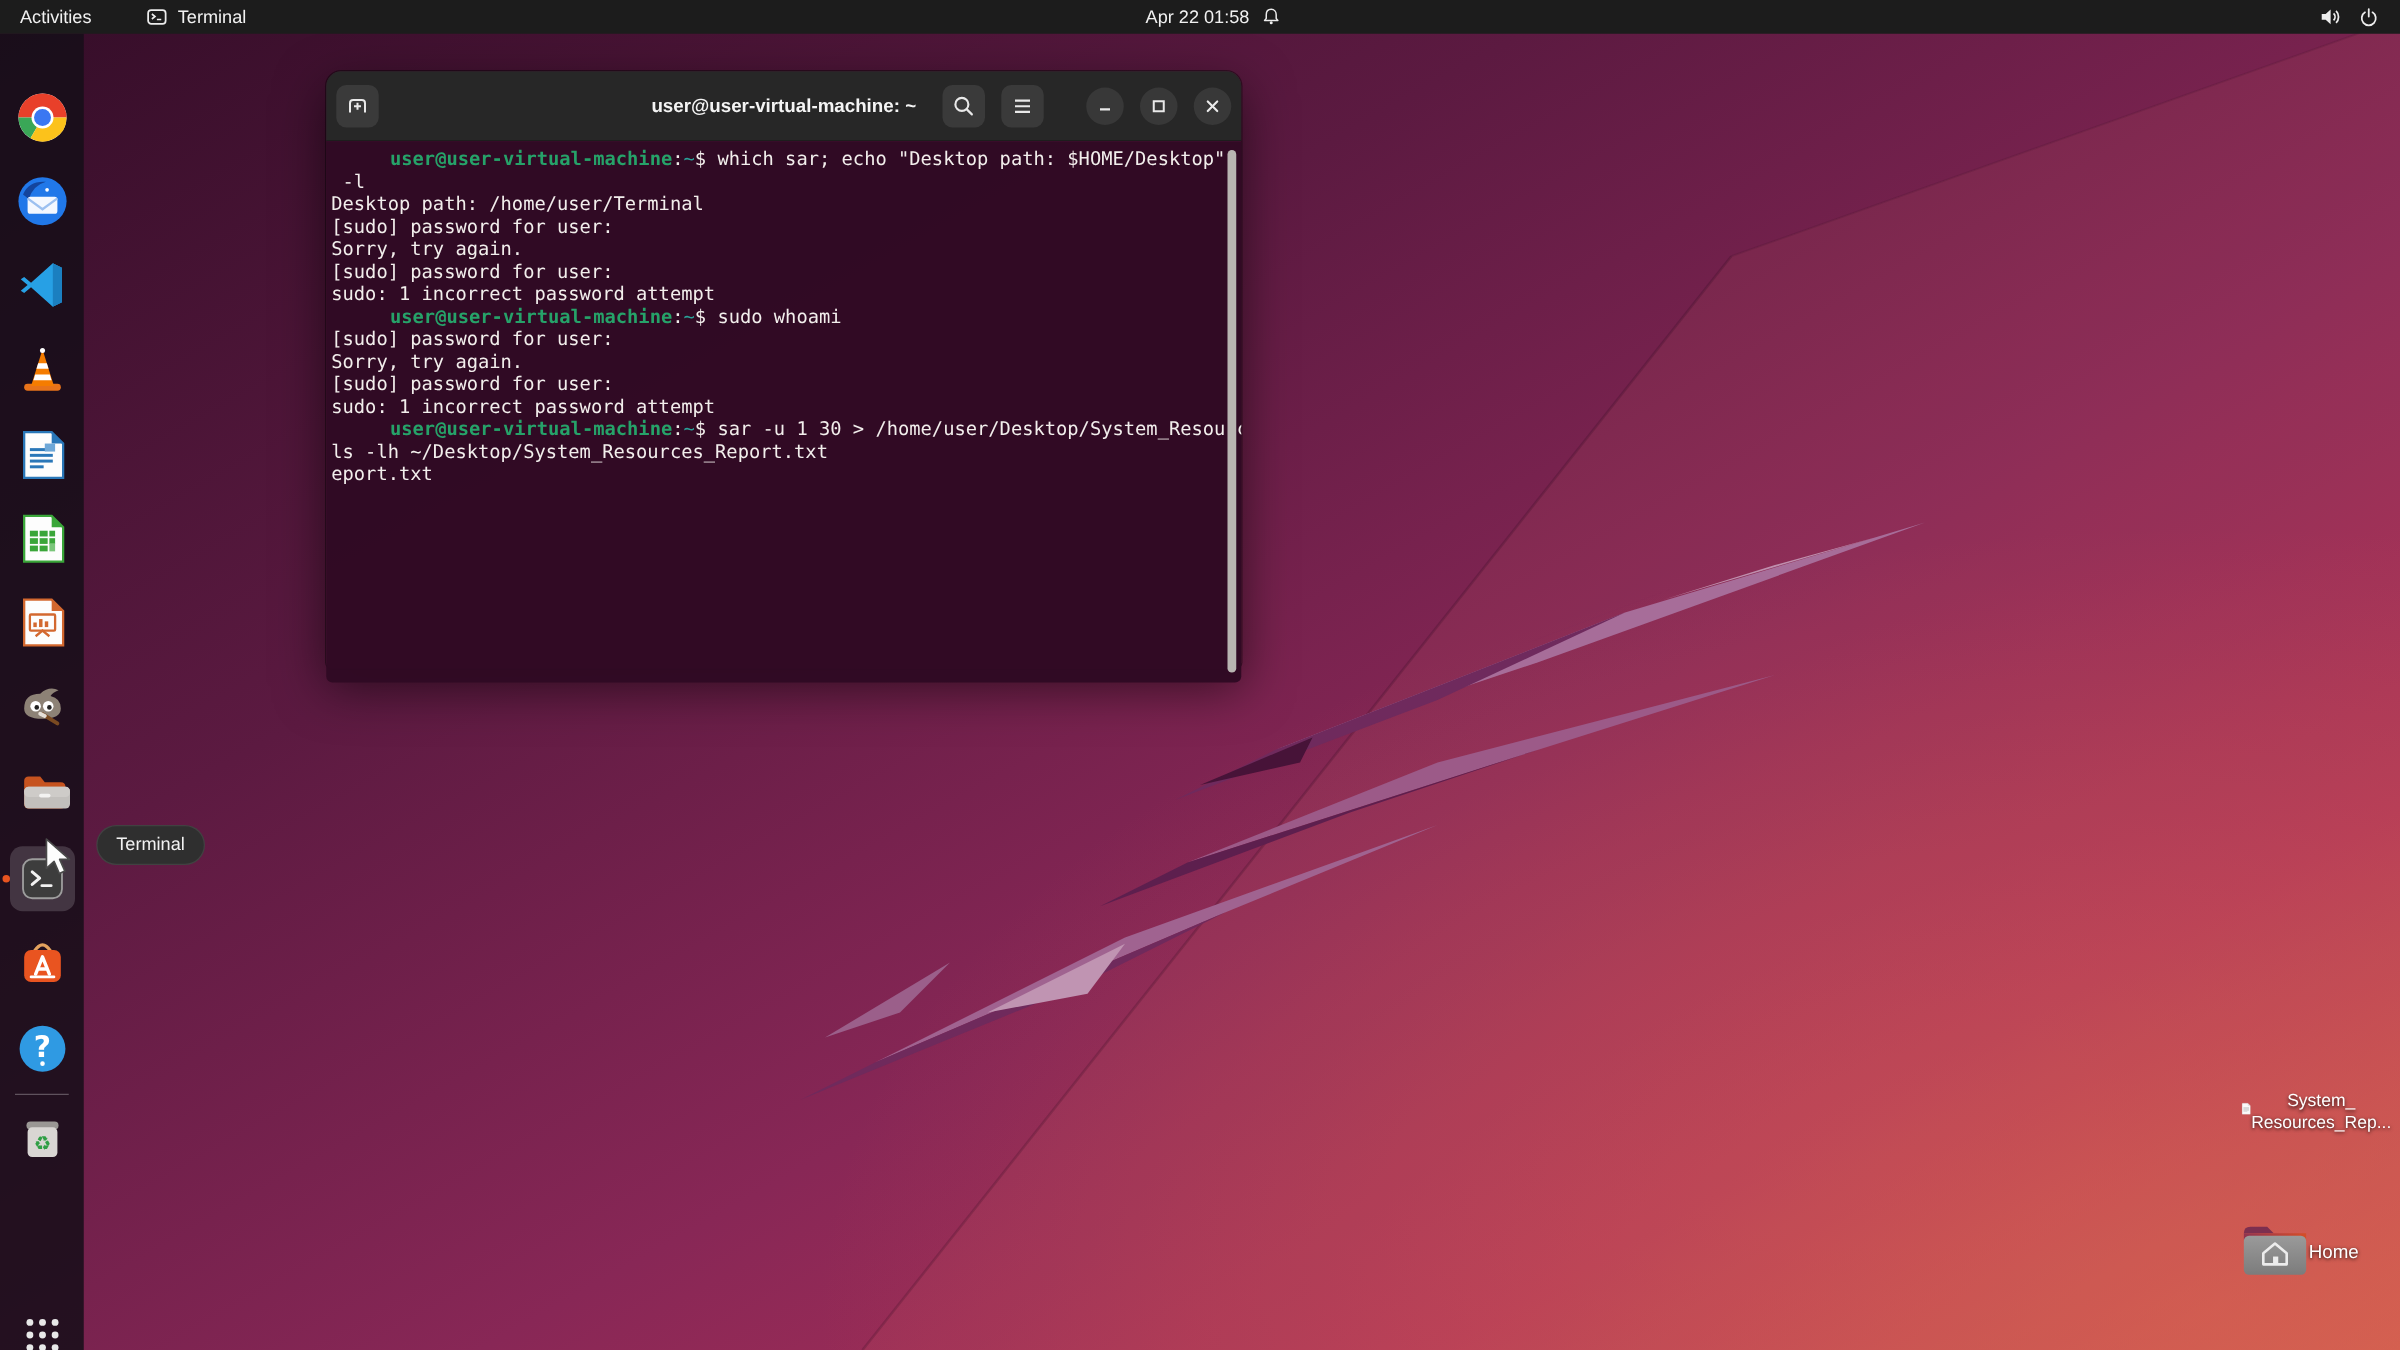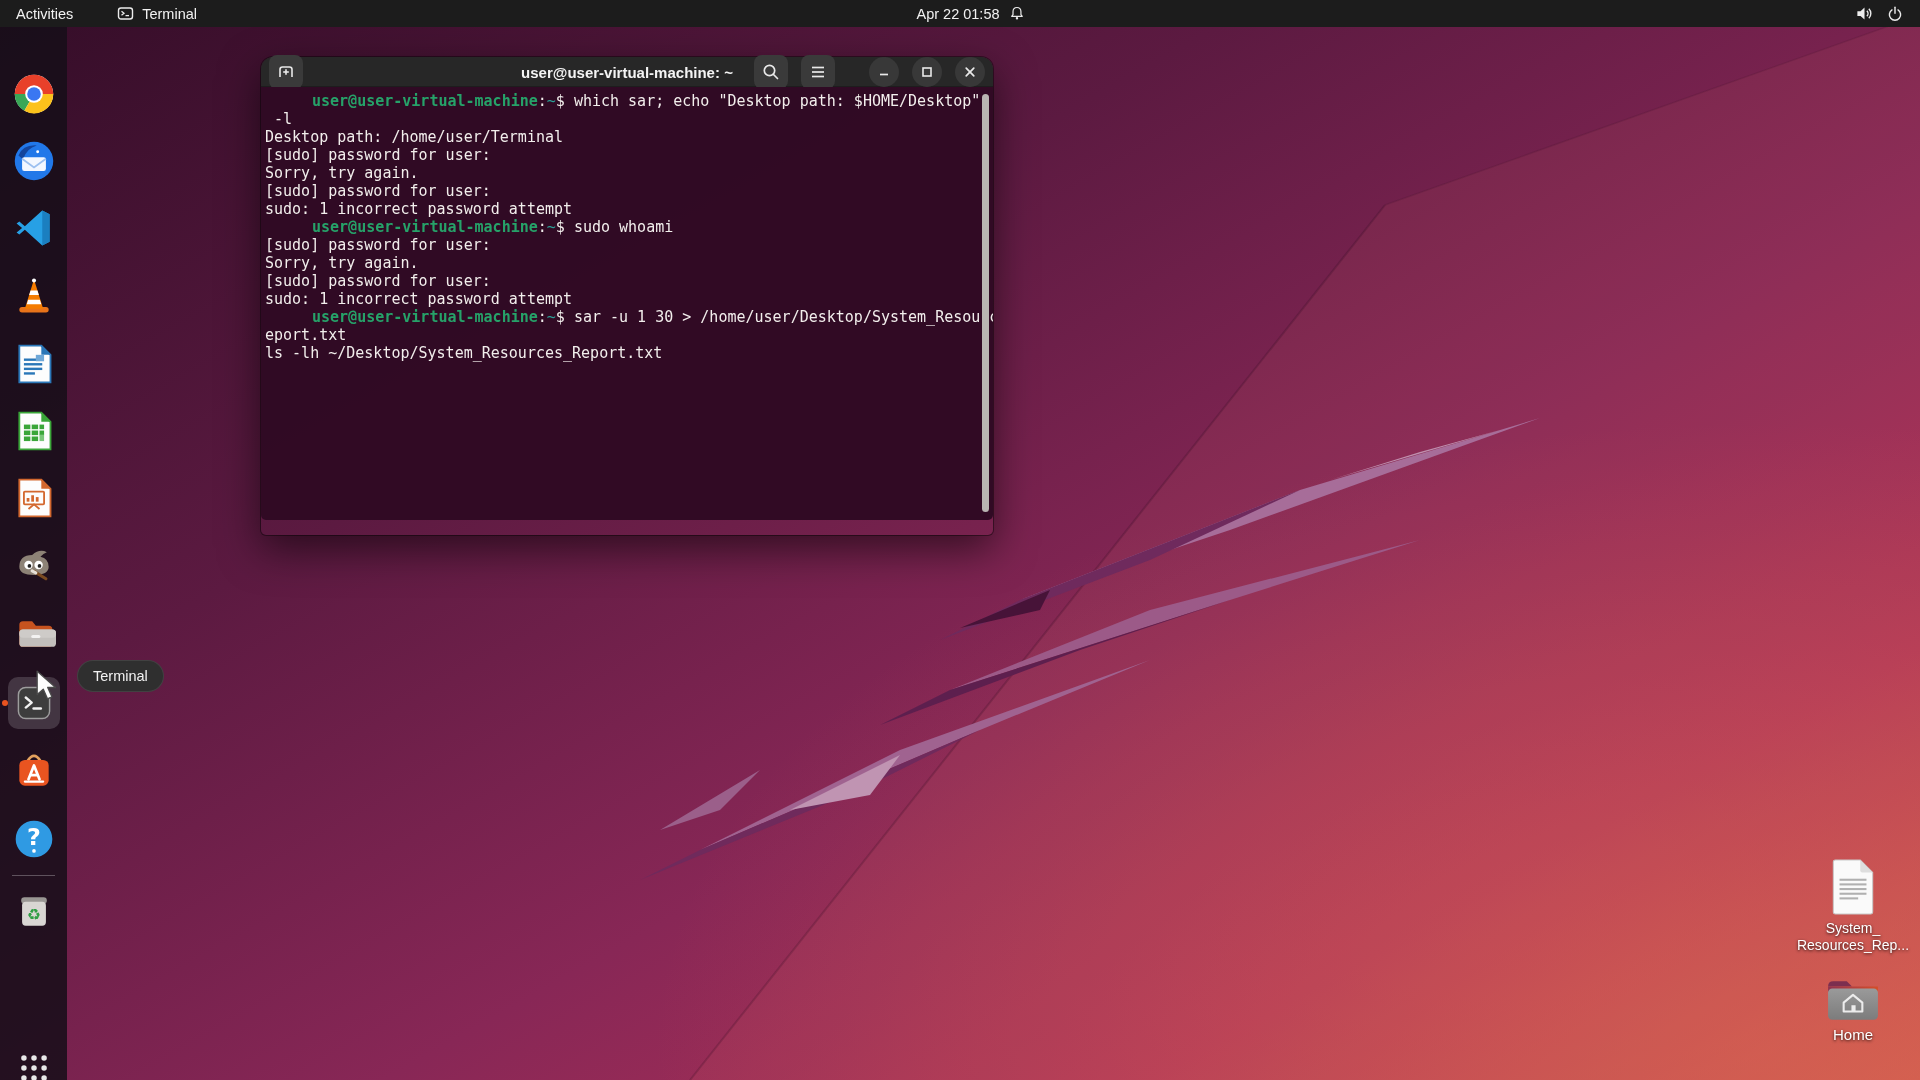--- a/index.html
+++ b/index.html
@@ -37,21 +37,21 @@
                   background:rgba(255,255,255,0.28); }
   .tooltip { position:absolute; left:77px; top:660px; height:32px; padding:0 15px;
              background:#2f2f2f; border:1px solid rgba(255,255,255,0.09);
              border-radius:16px; color:#f2f2f2; font-size:14.5px; display:flex;
              align-items:center; z-index:70; }
 
   
   .term-win { position:absolute; left:261px; top:57px; width:732px; height:478px;
               border-radius:12px 12px 5px 5px; z-index:30;
               box-shadow:0 14px 40px rgba(0,0,0,0.55), 0 0 0 1px rgba(0,0,0,0.4); }
-  .term-header { position:relative; height:30px; background:#272727;
+  .term-header { position:relative; height:56px; background:#272727;
                  border-radius:12px 12px 0 0; border-bottom:1px solid #1d1d1d;
                  display:flex; align-items:center; padding:0 8px; }
   .hdr-btn { width:34px; height:34px; border-radius:8px; background:#3a3a3a;
              display:flex; align-items:center; justify-content:center; }
   .term-title { position:absolute; left:50%; top:50%; transform:translate(-50%,-50%);
                 color:#f4f4f4; font-weight:bold; font-size:15px; white-space:nowrap; }
   .hdr-right { position:absolute; right:8px; display:flex; align-items:center; gap:13px; }
   .circle-btn { width:30px; height:30px; border-radius:50%; background:#383838;
                 display:flex; align-items:center; justify-content:center; }
   .hdr-gap { width:8px; }
@@ -59,21 +59,21 @@
                padding:5px 14px 0 4px; overflow:hidden; border-radius:0 0 5px 5px; }
   .tline { font-family:"DejaVu Sans Mono", monospace; font-size:15px; line-height:18px;
            white-space:pre; color:#f2eeec; }
   .c-green { color:#26a269; font-weight:bold;margin-left:47px; }
   .c-teal  { color:#2aa198; }
   .c-fg    { color:#f2eeec; }
   .term-scrollbar { position:absolute; right:4px; top:7px; width:7px; height:418px;
                     border-radius:4px; background:#b9b5b2; }
 
   
-  .desk-icon { position:absolute; width:120px; display:flex; flex-direction:column;
+  .desk-icon { position:absolute; width:120px; display:flex; flex-direction:row;
                align-items:center; z-index:10; color:#fff; text-align:center;
                text-shadow:0 1px 3px rgba(0,0,0,0.85); }
   .desk-icon.file { left:1793px; top:858px; font-size:14px; line-height:17px; }
   .desk-icon.home { left:1793px; top:976px; font-size:15px; }
   .desk-label { margin-top:4px; }
 
   
   .cursor { position:absolute; left:34px; top:670px; z-index:100; }
 </style>
 </head>
@@ -364,22 +364,22 @@
           <div class="tline"><span class="c-fg">[sudo] password for user: </span></div>
           <div class="tline"><span class="c-fg">Sorry, try again.</span></div>
           <div class="tline"><span class="c-fg">[sudo] password for user: </span></div>
           <div class="tline"><span class="c-fg">sudo: 1 incorrect password attempt</span></div>
           <div class="tline"><span class="c-green">user@user-virtual-machine</span><span class="c-fg">:</span><span class="c-teal">~</span><span class="c-fg">$ sudo whoami</span></div>
           <div class="tline"><span class="c-fg">[sudo] password for user: </span></div>
           <div class="tline"><span class="c-fg">Sorry, try again.</span></div>
           <div class="tline"><span class="c-fg">[sudo] password for user: </span></div>
           <div class="tline"><span class="c-fg">sudo: 1 incorrect password attempt</span></div>
           <div class="tline"><span class="c-green">user@user-virtual-machine</span><span class="c-fg">:</span><span class="c-teal">~</span><span class="c-fg">$ sar -u 1 30 &gt; /home/user/Desktop/System_Resources_R</span></div>
+          <div class="tline"><span class="c-fg">ls -lh ~/Desktop/System_Resources_Report.txt</span></div>
           <div class="tline"><span class="c-fg">eport.txt</span></div>
-          <div class="tline"><span class="c-fg">ls -lh ~/Desktop/System_Resources_Report.txt</span></div>
         </div>
       <div class="term-scrollbar"></div>
     </div>
   </div>
 
   <div class="desk-icon file">
     <svg width="48" height="58" viewBox="0 0 46 56">
       <path d="M4 4 a2 2 0 0 1 2-2 h24 l12 12 v38 a2 2 0 0 1 -2 2 H6 a2 2 0 0 1 -2-2 Z" fill="#fafafa" stroke="#c9c9c9"></path>
       <path d="M30 2 l12 12 h-10 a2 2 0 0 1 -2-2 z" fill="#dedede"></path>
       <g fill="#b0b0b0">

